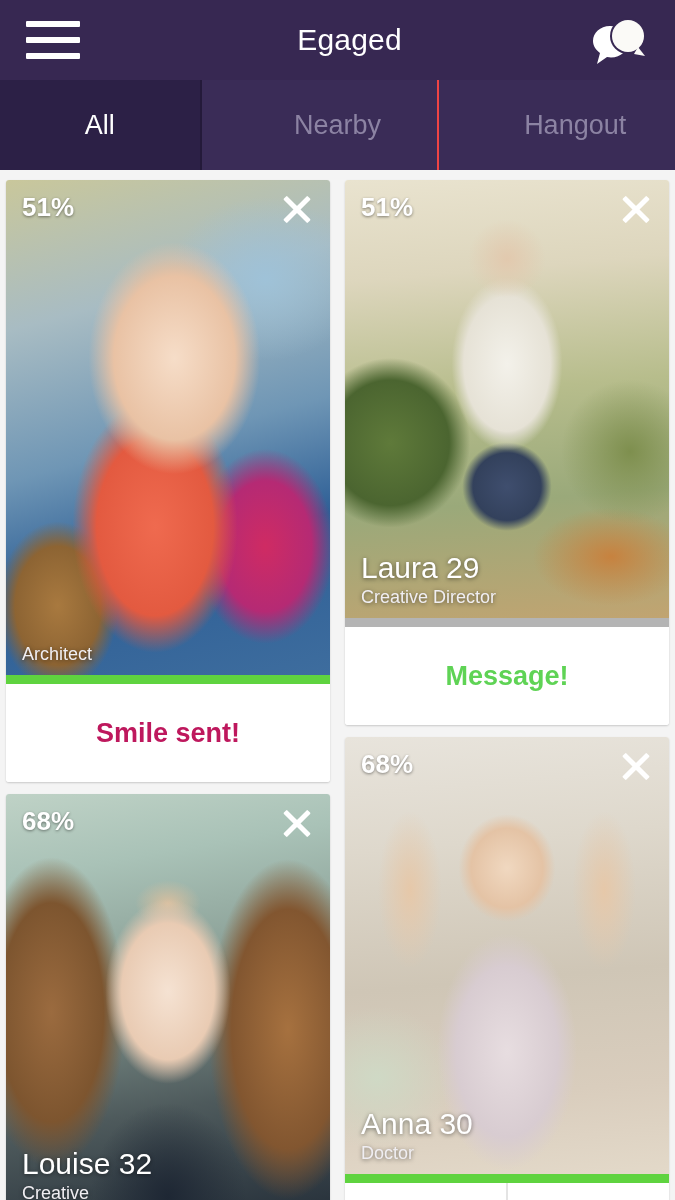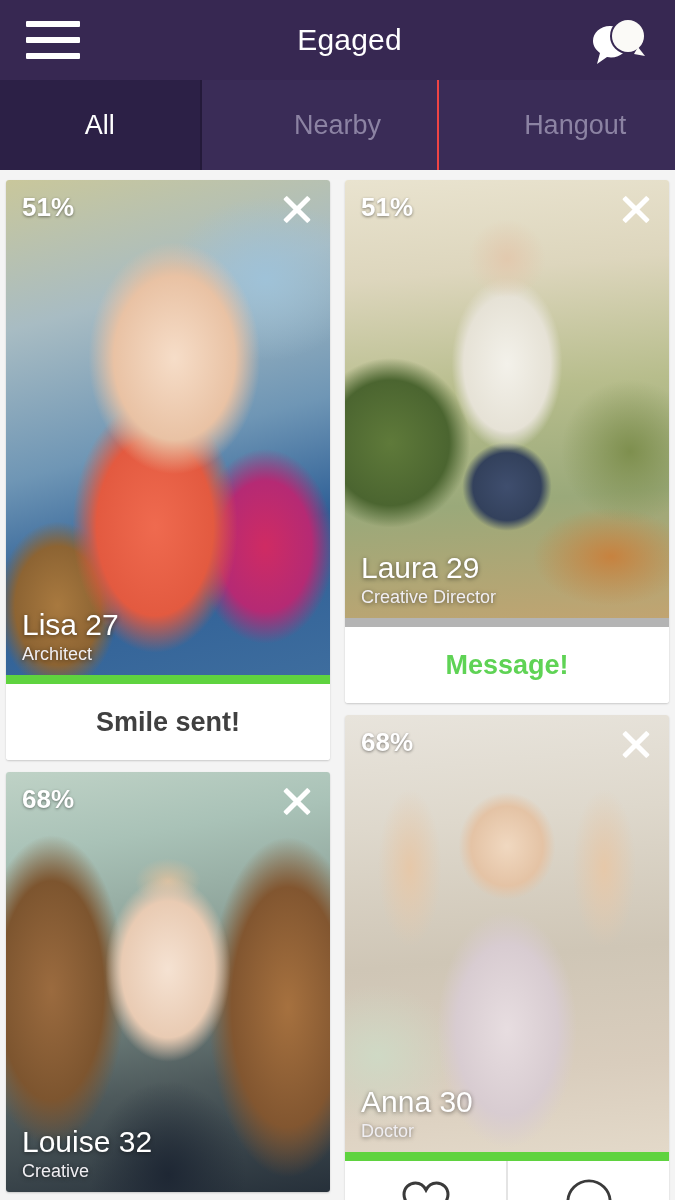--- a/index.html
+++ b/index.html
@@ -135,30 +135,30 @@
     text-shadow: 0 1px 4px rgba(0,0,0,0.5);
   }
   .meta .name { color: #ffffff; font-size: 30px; line-height: 1.15; }
   .meta .job  { color: #f0eef2; font-size: 18px; line-height: 1.25; }
 
   .accent { height: 9px; width: 100%; }
   .accent.green { background: #5fd33f; }
   .accent.gray  { background: #b4b4b4; }
 
   .action-text {
-    height: 76px;
+    height: 98px;
     display: flex;
     align-items: center;
     justify-content: center;
     font-size: 27px;
     font-weight: bold;
     cursor: pointer;
     background: #ffffff;
   }
-  .action-text.red   { color: #404040; }
+  .action-text.red   { color: #be185d; }
   .action-text.green { color: #5fd355; }
 
   .action-row { display: flex; height: 82px; background: #ffffff; }
   .action-btn {
     flex: 1;
     display: flex;
     align-items: center;
     justify-content: center;
     cursor: pointer;
     border-right: 2px solid #e4e4e4;
@@ -244,21 +244,20 @@
 <div class="feed">
 
   <div class="column col-left">
 
     <div class="card">
       <div class="photo" style="height:495px;">
         <div class="photo-bg img-lisa"></div>
         <div class="pct">51%</div>
         <div class="close-x"></div>
         <div class="meta">
-          <div class="name">Lisa 27</div>
           <div class="job">Architect</div>
         </div>
       </div>
       <div class="accent green"></div>
       <div class="action-text red">Smile sent!</div>
     </div>
 
     <div class="card">
       <div class="photo" style="height:420px;">
         <div class="photo-bg img-louise"></div>

